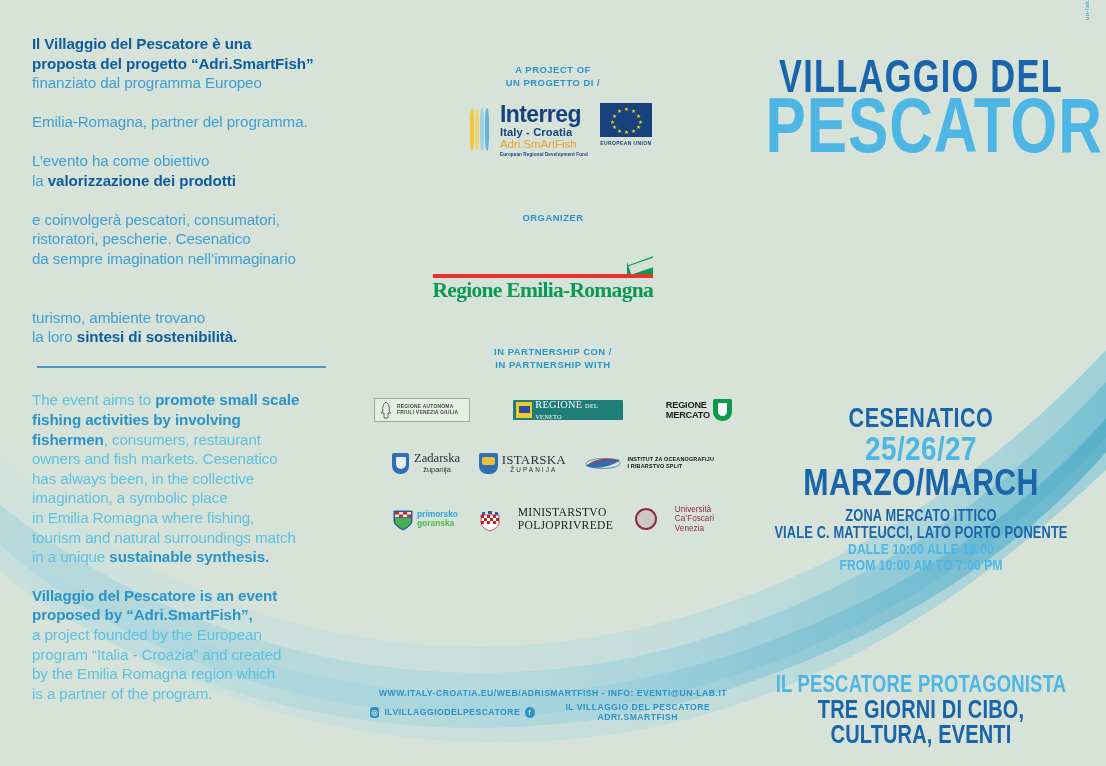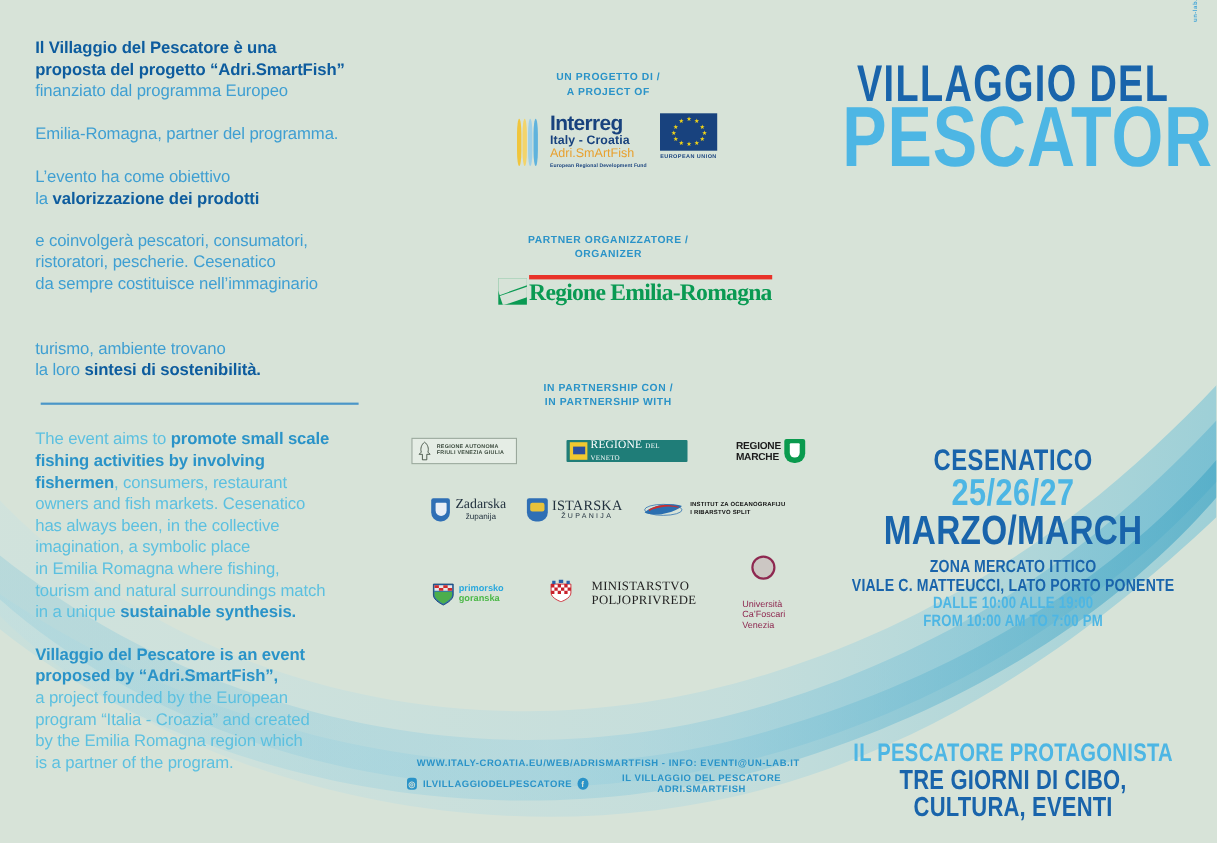--- a/index.html
+++ b/index.html
@@ -58,36 +58,36 @@
   .interreg-wrap {
     position: absolute; left: 100px; top: 103px;
     display: flex; align-items: flex-start; gap: 8px;
   }
   .interreg-bars { width: 22px; height: 43px; position: relative; margin-top: 5px; }
   .interreg-bars i {
     position: absolute; top: 0; width: 4px; height: 43px;
     border-radius: 2px / 14px;
   }
   .interreg-text { line-height: 1; }
-  .ir-1 { font-size: 19px; font-weight: 800; color: #18427e; letter-spacing: -0.6px; }
+  .ir-1 { font-size: 23px; font-weight: 800; color: #18427e; letter-spacing: -0.6px; }
   .ir-2 { font-size: 11.2px; font-weight: 700; color: #18427e; letter-spacing: 0.1px; margin-top: 1px;}
   .ir-3 { font-size: 11.4px; font-weight: 400; color: #e8a02e; margin-top: 1px; letter-spacing: 0px;}
   .ir-4 { font-size: 4.6px; font-weight: 700; color: #18427e; margin-top: 2.5px; letter-spacing: 0.1px;}
   .eu-wrap { margin-left: 4px; }
   .eu-flag {
     width: 52px; height: 34px; background: #18427e; position: relative;
   }
   .eu-star {
     position: absolute; color: #f5d616; font-size: 5.6px; line-height: 5.6px;
   }
   .eu-cap { font-size: 5px; color: #18427e; text-align: center; letter-spacing: 0.4px; margin-top: 3px; font-weight:600;}
 
   
   .rer-wrap { position: absolute; left: 83px; top: 250px; width: 200px; }
-  .rer-row { display: flex; align-items: flex-end; }
+  .rer-row { display: flex; align-items: flex-end; flex-direction: column; }
   .rer-mark {
     width: 26px; height: 24px; background: #0a9a53; position: relative; overflow: hidden;
     flex: 0 0 auto;
   }
   .rer-mark::before {
     content: ""; position: absolute; left: -3px; top: -9px;
     width: 40px; height: 18px; background: #d7e3d8; transform: rotate(-20deg);
   }
   .rer-mark::after {
     content: ""; position: absolute; left: 2px; bottom: 4px;
@@ -144,25 +144,25 @@
 
   .logo-izor { display:flex; align-items:center; gap:5px;}
   .izor-mark{width:38px;height:15px;position:relative;}
   .izor-t{font-size:5.4px;font-weight:800;color:#111;line-height:7.4px;letter-spacing:0.2px;}
 
   .logo-primorsko { display:flex; align-items:center; gap:3px;}
   .pg-crest{width:22px;height:23px;position:relative;}
   .pg-t1{font-size:8.4px;font-weight:700;color:#2aa8dd;line-height:9px;}
   .pg-t2{font-size:8.4px;font-weight:700;color:#4cb848;line-height:9px;}
 
-  .logo-ministarstvo{display:flex;align-items:flex-start;gap:18px;}
+  .logo-ministarstvo{display:flex;align-items:flex-end;gap:18px;}
   .min-crest{width:20px;height:22px;position:relative;}
   .min-t{font-family:"Liberation Serif",serif;font-size:11.6px;color:#222;line-height:13px;letter-spacing:0.3px;}
 
-  .logo-cafoscari{display:flex;align-items:center;gap:18px;flex-direction:column;}
+  .logo-cafoscari{display:flex;align-items:center;gap:18px;}
   .caf-seal{width:22px;height:22px;border-radius:50%;border:2px solid #8e2850;position:relative;background:rgba(142,40,80,.15);}
   .caf-t{font-size:8.2px;color:#8e2850;line-height:9.4px;}
 
   
   .web-info { position:absolute; left:0; top:688px; width:366px; text-align:center; }
   .web-line1 { font-size: 8.6px; font-weight:700; color:#2a93c8; letter-spacing:0.5px; }
   .web-line2 { display:flex; align-items:center; justify-content:center; gap:5px; margin-top:4px; font-size:8.6px; font-weight:700; color:#2a93c8; letter-spacing:0.5px;}
   .sico { width:11px; height:11px; border-radius:50%; background:#2a93c8; color:#d7e3d8; font-size:7.5px; line-height:11px; text-align:center; font-weight:800;}
   .sico.ig { border-radius:3px; }
 
@@ -265,21 +265,21 @@
       <br>
       <span>Emilia-Romagna, partner del programma.</span>
     </div>
 
     <div class="para it">
       <span>L’evento ha come obiettivo</span><br>
       <span>la </span><b>valorizzazione dei prodotti</b><br>
       <br>
       <span>e coinvolgerà pescatori, consumatori,</span><br>
       <span>ristoratori,  pescherie. Cesenatico</span><br>
-      <span>da sempre costituisce nell’immaginario</span><br>
+      <span>da sempre imagination nell’immaginario</span><br>
       <br>
       <br>
       <span>turismo, ambiente trovano</span><br>
       <span>la loro </span><b>sintesi di sostenibilità.</b>
     </div>
 
     <div class="divider"></div>
 
     <div class="para en">
       <span>The event aims to </span><b>promote small scale</b><br>
@@ -299,22 +299,22 @@
       <span>a project founded by the European</span><br>
       <span>program “Italia - Croazia” and created</span><br>
       <span>by the Emilia Romagna region which</span><br>
       <span> is a partner of the program.</span>
     </div>
   </div>
 
   <div class="center-panel">
 
     <div style="position:absolute;left:0;top:64px;width:366px;">
+      <div class="c-label">A PROJECT OF</div>
       <div class="c-label">UN PROGETTO DI /</div>
-      <div class="c-label">A PROJECT OF</div>
     </div>
 
     <div class="interreg-wrap">
       <div class="interreg-bars">
         <i style="left:0px;  background:#f0c53c;"></i>
         <i style="left:5px;  background:#f3d46a;"></i>
         <i style="left:10px; background:#9fd0e8;"></i>
         <i style="left:15px; background:#5fb3dd;"></i>
       </div>
       <div class="interreg-text">
@@ -336,21 +336,20 @@
           <span class="eu-star" style="left:12px;top:22px;">★</span>
           <span class="eu-star" style="left:10px;top:17px;">★</span>
           <span class="eu-star" style="left:12px;top:11px;">★</span>
           <span class="eu-star" style="left:17px;top:6px;">★</span>
         </div>
         <div class="eu-cap">EUROPEAN UNION</div>
       </div>
     </div>
 
     <div style="position:absolute;left:0;top:212px;width:366px;">
-      <div class="c-label">PARTNER ORGANIZZATORE /</div>
       <div class="c-label">ORGANIZER</div>
     </div>
 
     <div class="rer-wrap">
       <div class="rer-row">
         <div class="rer-mark"></div>
         <div class="rer-right">
           <div class="rer-bar"></div>
           <div class="rer-name">Regione Emilia-Romagna</div>
         </div>
@@ -381,21 +380,21 @@
           <div class="ven-shield"></div>
           <div class="ven-txt">
             <span>REGIONE</span>
             <small>DEL VENETO</small>
           </div>
         </div>
 
         <div class="logo-marche">
           <div class="mar-txt">
             <div>REGIONE</div>
-            <div>MARCHE</div>
+            <div>MERCATO</div>
           </div>
           <div class="mar-shield"></div>
         </div>
       </div>
 
       <div class="prow r2">
         <div class="logo-zadar">
           <div class="zad-shield"></div>
           <div>
             <div class="zad-t1">Zadarska</div>

